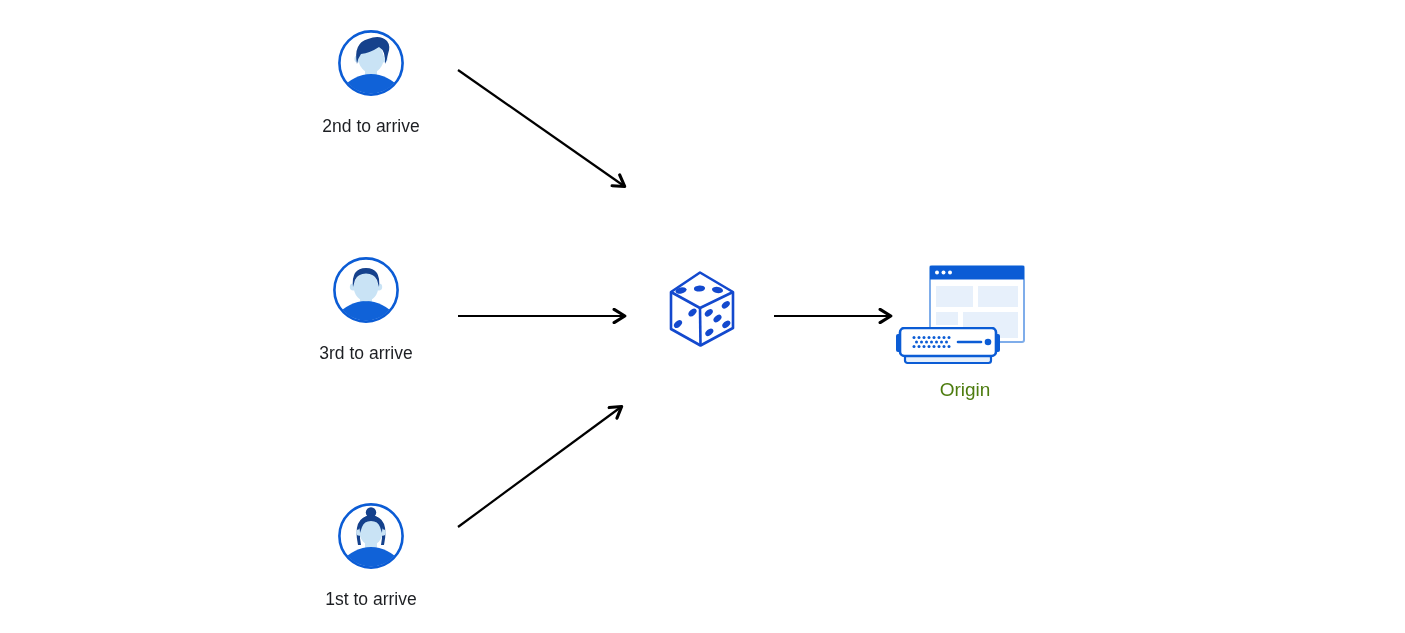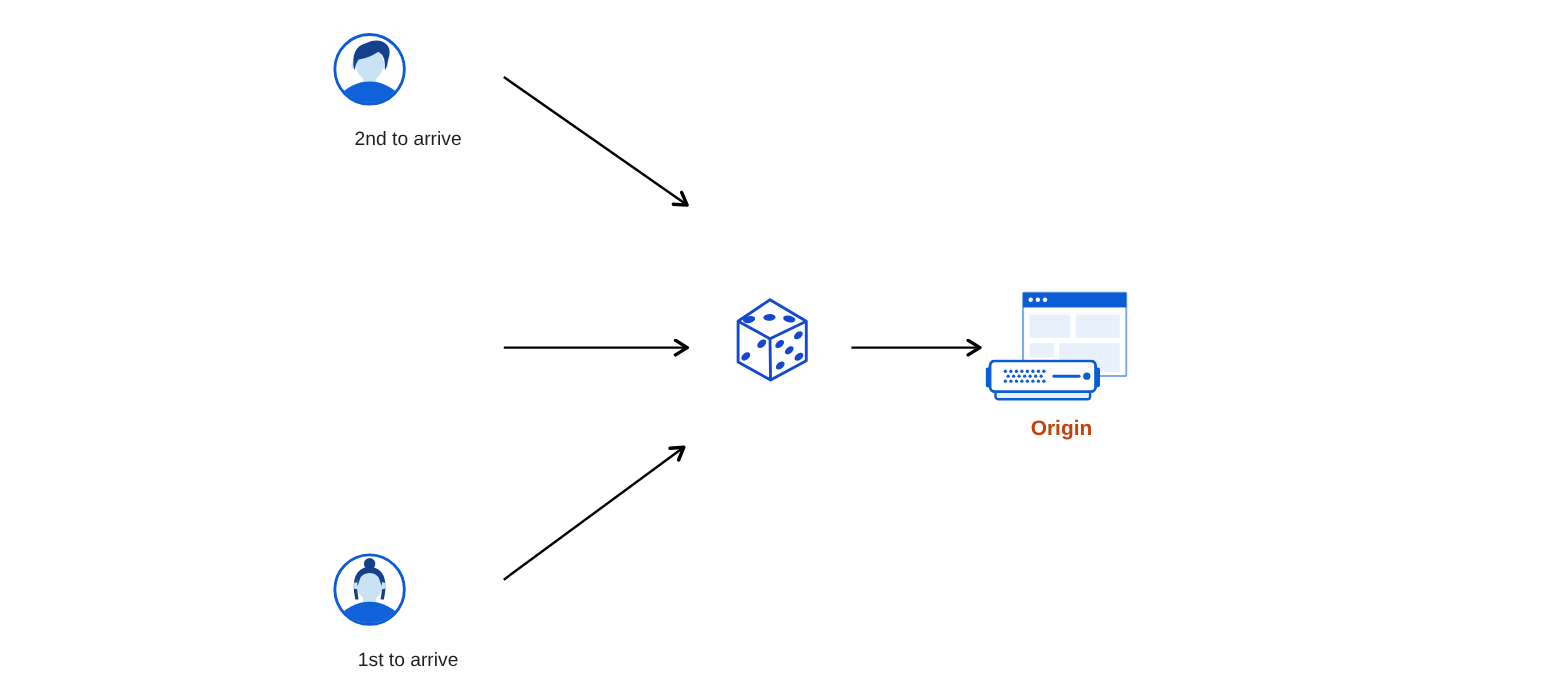--- a/index.html
+++ b/index.html
@@ -1,28 +1,28 @@
 <!DOCTYPE html>
 <html><head>
 <meta charset="utf-8">
 <style>
   html,body{margin:0;padding:0;background:#fff;}
   .canvas{
     position:relative;width:1405px;height:633px;background:#ffffff;overflow:hidden;
     font-family:"Liberation Sans", sans-serif;
   }
   .abs{position:absolute;}
-  .client{position:absolute;width:140px;display:flex;flex-direction:column;}
+  .client{position:absolute;width:140px;display:flex;flex-direction:column;align-items:center;}
   .client-label{
     margin-top:17px;font-size:17.5px;line-height:22px;color:#1d1f23;
     white-space:nowrap;text-align:center;
   }
   .origin-label{
     position:absolute;left:915px;top:378px;width:100px;text-align:center;
-    font-size:19px;line-height:24px;color:#c2410c;white-space:nowrap;font-weight:bold;
+    font-size:19px;line-height:24px;color:#4d7c0f;white-space:nowrap;
   }
   svg{display:block;}
   .arrows{position:absolute;left:0;top:0;pointer-events:none;}
 </style>
 </head>
 <body>
 
 <div class="canvas">
 
   <svg class="arrows" width="1405" height="633" viewBox="0 0 1405 633">
@@ -52,20 +52,39 @@
         <path d="M2,70 L2,64 Q17,46 35,46 Q53,46 68,64 L68,70 Z" fill="#1062d8"></path>
         <circle cx="21.8" cy="31" r="3.4" fill="#c9e3f5"></circle>
         <circle cx="48.2" cy="31" r="3.4" fill="#c9e3f5"></circle>
         <ellipse cx="35" cy="30" rx="12.6" ry="15" fill="#c9e3f5"></ellipse>
         <path d="M21,36 Q17,15 32,11 Q44,6 51,13 Q55,18 52,26 Q51,32 49,36 Q50,23 43,19 Q34,25 25,26 Q22,30 21,36 Z" fill="#15418c"></path>
       </g>
     </svg>
     <div class="client-label">2nd to arrive</div>
   </div>
 
+  <div class="client" style="left:296px;top:255px;">
+    <svg width="70" height="70" viewBox="0 0 70 70">
+      <defs>
+          <clipPath id="c2">
+            <circle cx="35" cy="35" r="30.6"></circle>
+          </clipPath>
+        </defs>
+      <circle cx="35" cy="35" r="31.6" fill="#ffffff" stroke="#0b5cd5" stroke-width="2.6"></circle>
+      <g clip-path="url(#c2)">
+        <rect x="29" y="38" width="12" height="14" fill="#c9e3f5"></rect>
+        <path d="M2,70 L2,64 Q17,46 35,46 Q53,46 68,64 L68,70 Z" fill="#1062d8"></path>
+        <circle cx="22.2" cy="32" r="3.4" fill="#c9e3f5"></circle>
+        <circle cx="47.8" cy="32" r="3.4" fill="#c9e3f5"></circle>
+        <ellipse cx="35" cy="32" rx="12.2" ry="14.2" fill="#c9e3f5"></ellipse>
+        <path d="M22,32 Q20,13 35,13 Q50,13 48,32 L46,25 Q43,18.5 35,18.5 Q27,18.5 24,25 Z" fill="#15418c"></path>
+      </g>
+    </svg>
+    <div class="client-label">3rd to arrive</div>
+  </div>
 
   <div class="client" style="left:301px;top:501px;">
     <svg width="70" height="70" viewBox="0 0 70 70">
       <defs>
           <clipPath id="c3">
             <circle cx="35" cy="35" r="30.6"></circle>
           </clipPath>
         </defs>
       <circle cx="35" cy="35" r="31.6" fill="#ffffff" stroke="#0b5cd5" stroke-width="2.6"></circle>
       <g clip-path="url(#c3)">

